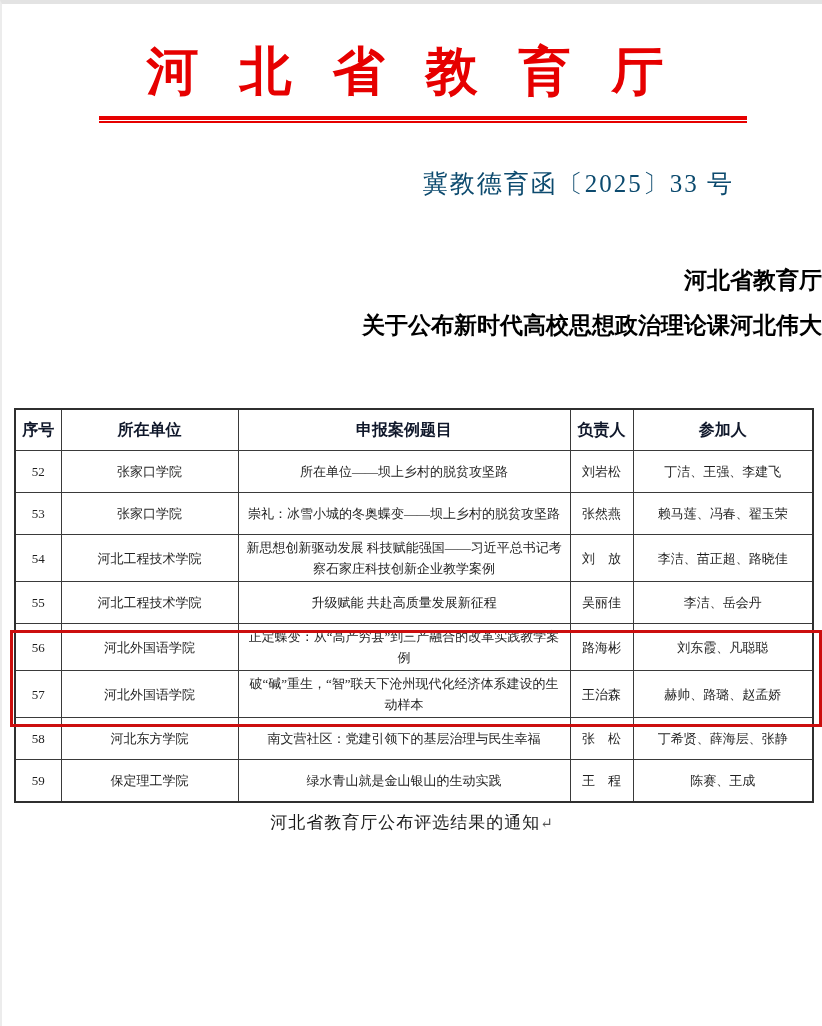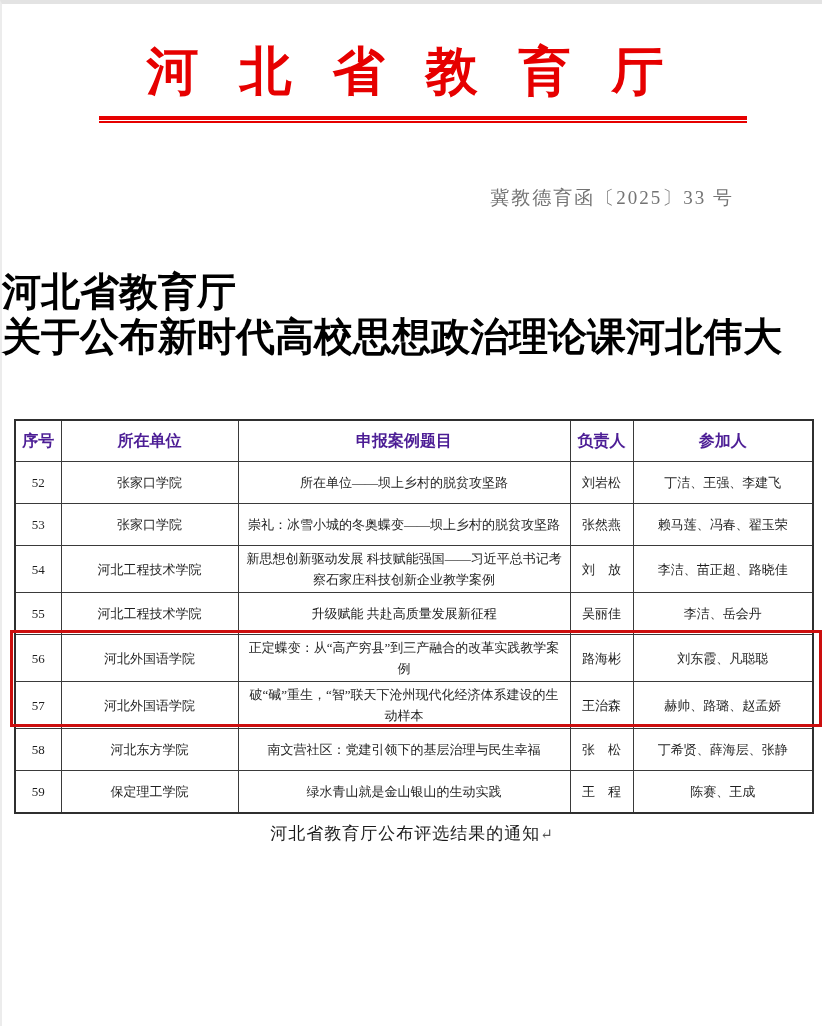--- a/index.html
+++ b/index.html
@@ -27,33 +27,33 @@
     line-height: 1.15;
     letter-spacing: 14px;
     white-space: nowrap;
   }
   .red-rule-wrap { width: 648px; margin: 14px 0 0 97px; }
   .red-rule-thick { height: 4px; background: #e60000; }
   .red-rule-gap { height: 1px; background: #ffffff; }
   .red-rule-thin { height: 2px; background: #e60000; }
   
   .doc-number {
-    margin-top: 62px;
+    margin-top: 44px;
     text-align: right;
     padding-right: 88px;
-    font-size: 19px;
+    font-size: 25px;
     letter-spacing: 2px;
-    color: #737373;
+    color: #0c4a6e;
   }
   
   .title-block {
     margin-top: 58px;
-    text-align: left;
+    text-align: right;
     font-weight: bold;
-    font-size: 39px;
+    font-size: 23px;
     line-height: 45px;
     color: #000;
   }
   
   table.results {
     margin: 60px 0 0 12px;
     width: 798px;
     border-collapse: collapse;
     table-layout: fixed;
   }
@@ -62,21 +62,21 @@
     text-align: center;
     vertical-align: middle;
     padding: 2px 6px;
   }
   table.results { border: 2px solid #2f2f2f; }
   table.results th {
     font-family: "Liberation Sans", "DejaVu Sans", sans-serif;
     font-weight: bold;
     font-size: 16px;
     height: 42px;
-    color: #4c1d95;
+    color: #0f172a;
   }
   table.results td {
     font-size: 13px;
     line-height: 21px;
     height: 42px;
     color: #1f1f1f;
   }
   
   .highlight-box {
     position: absolute;

